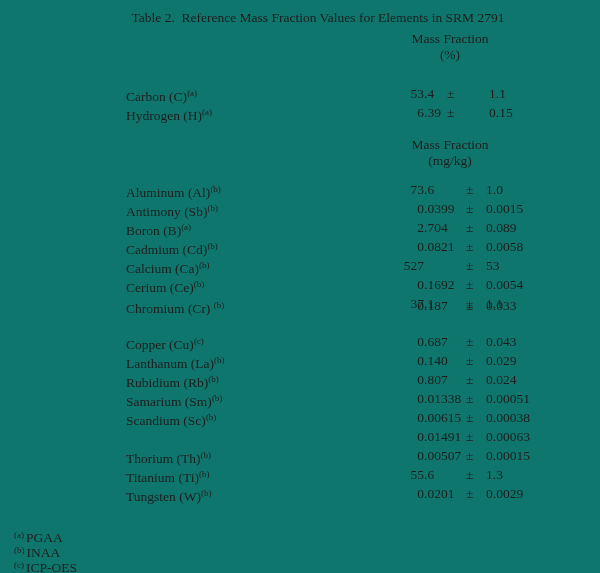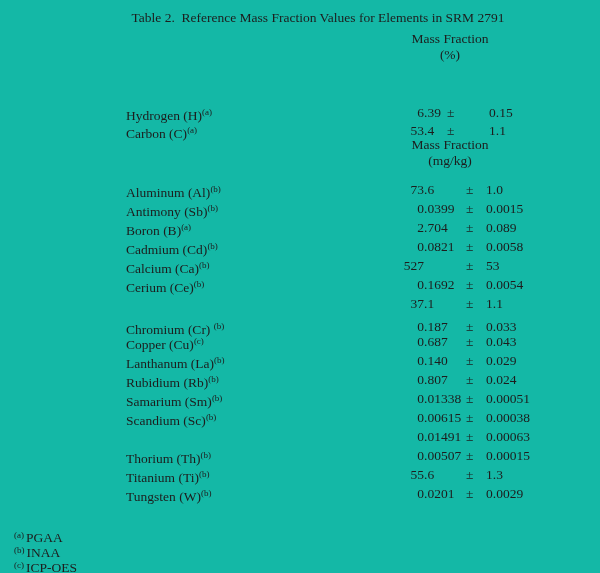--- a/index.html
+++ b/index.html
@@ -4,21 +4,21 @@
 <style>
   html, body {
     margin: 0;
     padding: 0;
     background: #ffffff;
   }
   .page {
     position: relative;
     width: 600px;
     height: 573px;
-    background: #14b8a6;
+    background: #0f766e;
     font-family: "Liberation Serif", "DejaVu Serif", serif;
     font-size: 13.5px;
     color: #1d1d1d;
     overflow: hidden;
   }
   .title {
     position: absolute;
     top: 10px;
     left: 36px;
     width: 564px;
@@ -106,21 +106,21 @@
     <div>Mass Fraction</div>
     <div>(%)</div>
   </div>
 
   <div class="col-header hdr-1">
     <div>Mass Fraction</div>
     <div>(mg/kg)</div>
   </div>
 
   <div id="rows-container">
-      <div class="row sec-0" style="top: 84px; margin-top: 37px;">
+      <div class="row sec-0" style="top: 84px;">
       <span class="cell-label"><span class="lbl">Carbon (C)</span><sup class="sup">(a)</sup></span>
       <span class="cell-val">
           <span class="ip">53</span>
           <span class="fp">.4</span>
         </span>
       <span class="cell-pm">±</span>
       <span class="cell-unc">1.1</span>
     </div>
       <div class="row sec-0" style="top: 103px;">
       <span class="cell-label"><span class="lbl">Hydrogen (H)</span><sup class="sup">(a)</sup></span>
@@ -186,21 +186,21 @@
       <span class="cell-unc">0.0054</span>
     </div>
       <div class="row sec-1" style="top: 294px;">
       <span class="cell-val">
           <span class="ip">37</span>
           <span class="fp">.1</span>
         </span>
       <span class="cell-pm">±</span>
       <span class="cell-unc">1.1</span>
     </div>
-      <div class="row sec-1" style="top: 317px; text-decoration: underline;">
+      <div class="row sec-1" style="top: 296px; text-decoration: underline;">
       <span class="cell-label"><span class="lbl">Chromium (Cr) </span><sup class="sup">(b)</sup></span>
       <span class="cell-val">
           <span class="ip">0</span>
           <span class="fp">.187</span>
         </span>
       <span class="cell-pm">±</span>
       <span class="cell-unc">0.033</span>
     </div>
       <div class="row sec-1" style="top: 332px;">
       <span class="cell-label"><span class="lbl">Copper (Cu)</span><sup class="sup">(c)</sup></span>

